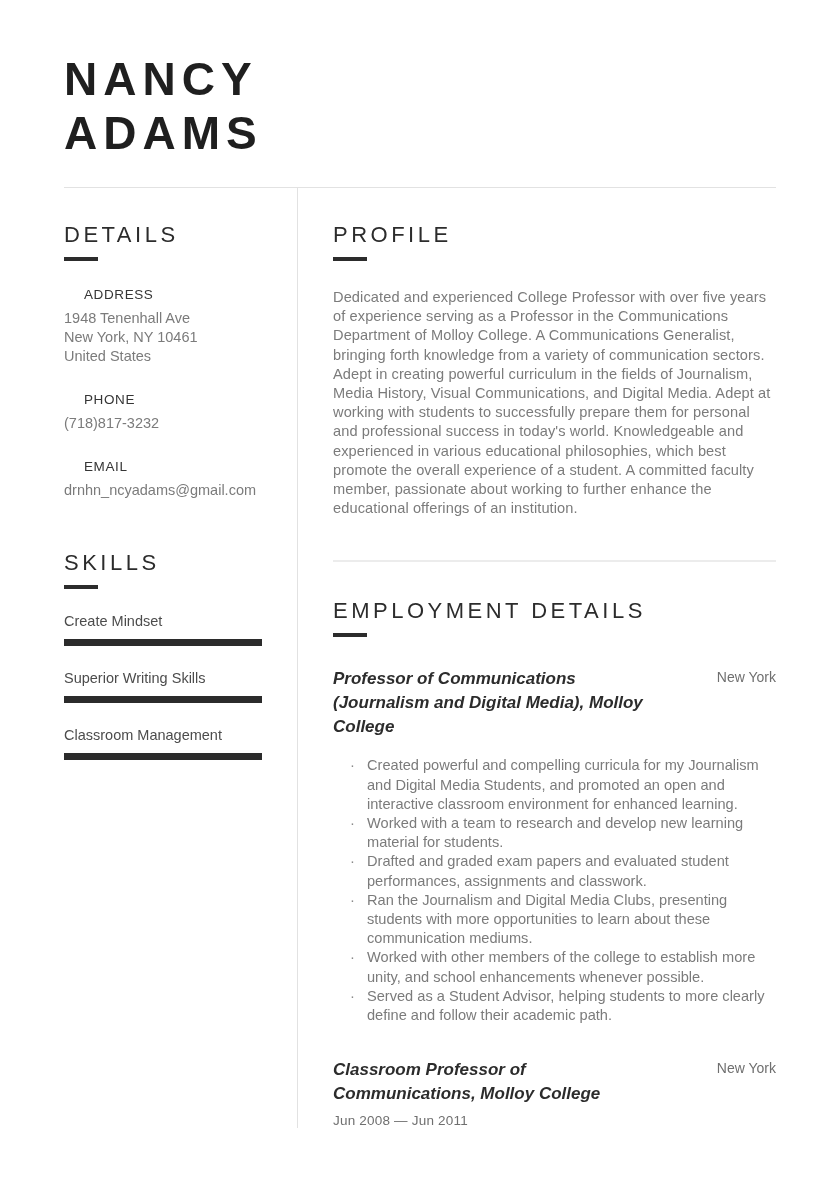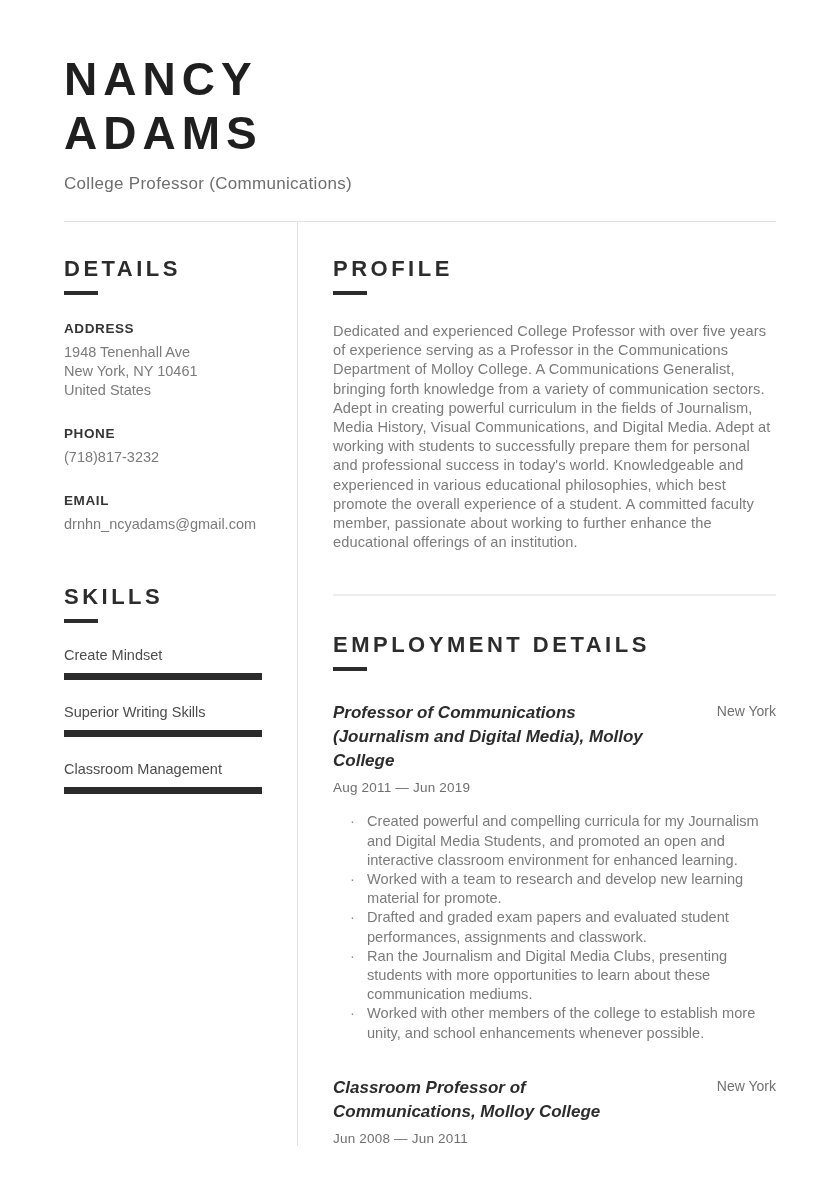--- a/index.html
+++ b/index.html
@@ -49,39 +49,40 @@
     border-right: 1px solid #e2e2e2;
   }
   .col-right {
     flex: 1;
     padding: 34px 0 0 35px;
   }
 
   
   .section-heading {
     font-size: 22px;
-    font-weight: 700;
+    font-weight: 400;
     color: #2c2c2c;
     letter-spacing: 3.5px;
   }
   .heading-rule {
     width: 34px;
     height: 4px;
     background: #2c2c2c;
     margin-top: 9px;
   }
 
   
   .detail-group { margin-top: 26px; }
   .detail-label {
     font-size: 13.5px;
-    font-weight: 700;
+    font-weight: 400;
     color: #353535;
     letter-spacing: 0.6px;
     margin-bottom: 7px;
+    margin-left: 20px;
   }
   .detail-value {
     font-size: 14.5px;
     color: #7b7b7b;
     line-height: 19px;
   }
 
   
   .skills-section { margin-top: 50px; }
   .skill-item { margin-top: 24px; }
@@ -163,21 +164,20 @@
   .job.second { margin-top: 33px; }
 </style>
 </head>
 <body>
 
 <div class="page">
 
   <header class="resume-header">
     <h1 class="name">NANCY
 ADAMS</h1>
-    <div class="job-subtitle">College Professor (Communications)</div>
   </header>
 
   <div class="columns">
 
     <aside class="col-left">
 
       <section>
         <h2 class="section-heading">DETAILS</h2>
         <div class="heading-rule"></div>
 
@@ -236,27 +236,27 @@
 
       <section class="employment-section">
         <h2 class="section-heading">EMPLOYMENT DETAILS</h2>
         <div class="heading-rule"></div>
 
         <article class="job">
           <div class="job-header">
             <h3 class="job-title">Professor of Communications (Journalism and Digital Media), Molloy College</h3>
             <span class="job-location">New York</span>
           </div>
-          <div class="job-dates">Aug 2011 — Jun 2019</div>
           <ul class="job-bullets">
             <li>Created powerful and compelling curricula for my Journalism and Digital Media Students, and promoted an open and interactive classroom environment for enhanced learning.</li>
-            <li>Worked with a team to research and develop new learning material for promote.</li>
+            <li>Worked with a team to research and develop new learning material for students.</li>
             <li>Drafted and graded exam papers and evaluated student performances, assignments and classwork.</li>
             <li>Ran the Journalism and Digital Media Clubs, presenting students with more opportunities to learn about these communication mediums.</li>
             <li>Worked with other members of the college to establish more unity, and school enhancements whenever possible.</li>
+            <li>Served as a Student Advisor, helping students to more clearly define and follow their academic path.</li>
           </ul>
         </article>
 
         <article class="job second">
           <div class="job-header">
             <h3 class="job-title">Classroom Professor of Communications, Molloy College</h3>
             <span class="job-location">New York</span>
           </div>
           <div class="job-dates">Jun 2008 — Jun 2011</div>
         </article>

